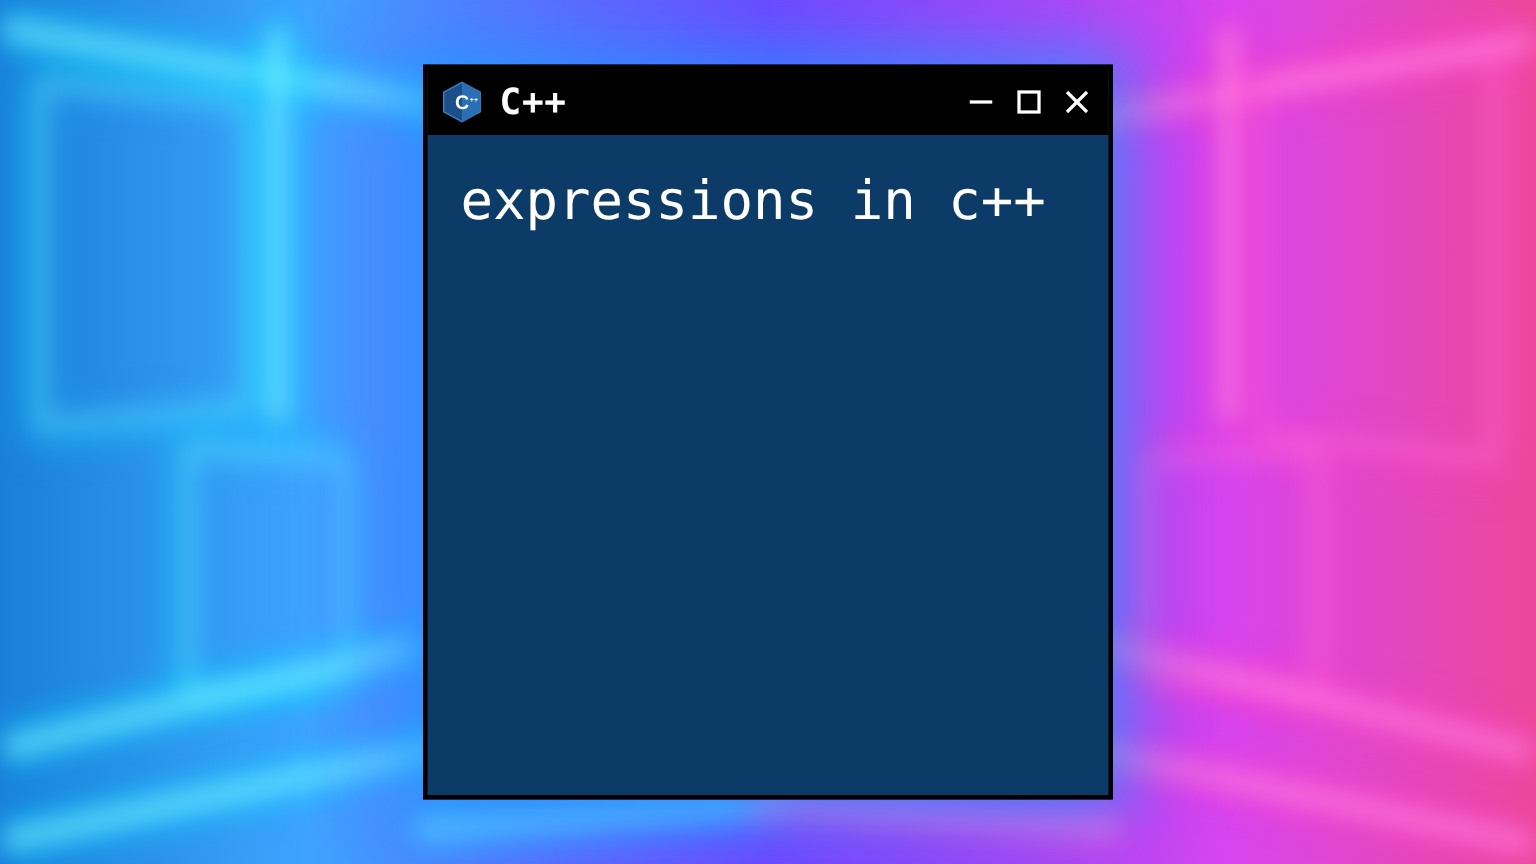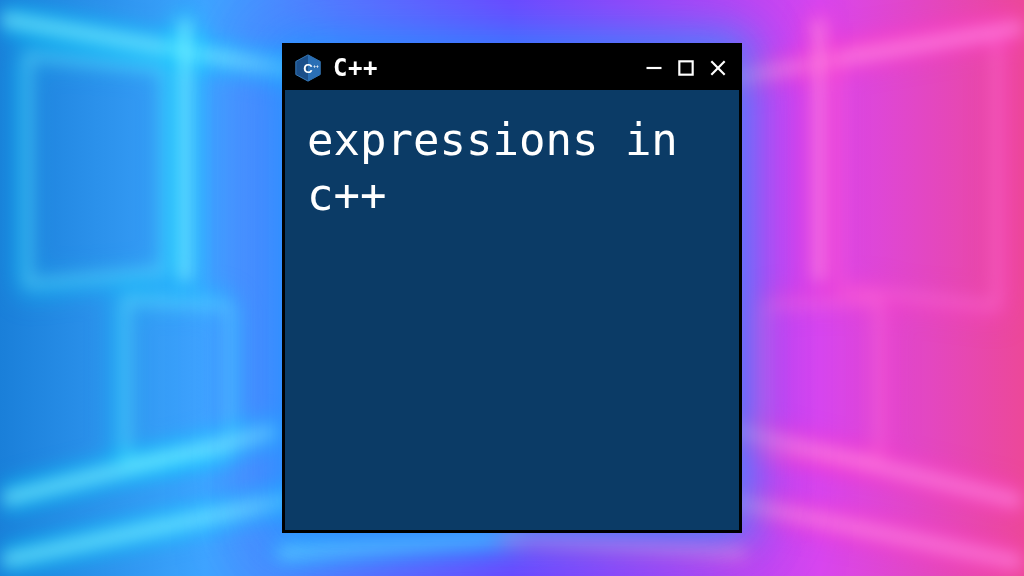--- a/index.html
+++ b/index.html
@@ -127,21 +127,21 @@
       stroke: #fff;
       stroke-width: 2.6;
       fill: none;
     }
 
     .content {
       flex: 1;
       padding: 22px 22px;
       color: #fff;
       font-family: "Consolas", "Menlo", "DejaVu Sans Mono", monospace;
-      font-size: 44px;
+      font-size: 36px;
       line-height: 1.25;
       white-space: pre-wrap;
       word-break: break-word;
     }
   </style>
 </head>
 <body>
 
 <div class="bg-layer">
 

